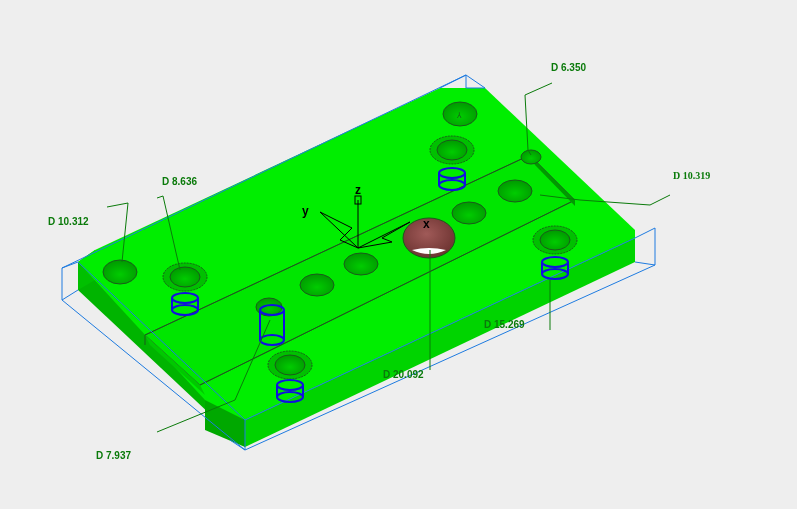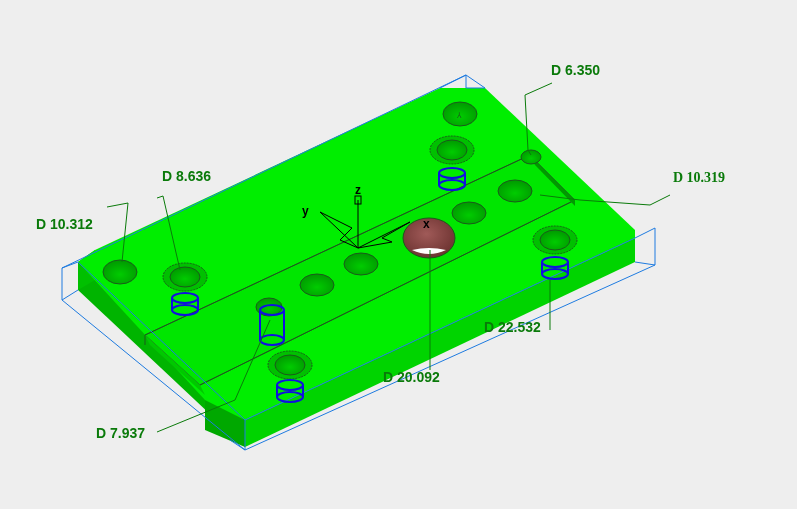--- a/index.html
+++ b/index.html
@@ -1,18 +1,18 @@
 <!DOCTYPE html>
 <html><head>
 <meta charset="utf-8">
 <style>
   html, body { margin: 0; padding: 0; }
   body { width: 797px; height: 509px; background: #eeeeee; overflow: hidden; position: relative; font-family: "Liberation Sans", sans-serif; }
   #viewport { position: absolute; left: 0; top: 0; width: 797px; height: 509px; }
-  .dim-label { position: absolute; color: #0a7a0a; font-weight: bold; font-size: 14px; font-family: "Liberation Sans", sans-serif; white-space: nowrap; line-height: 1; }
+  .dim-label { position: absolute; color: #0a7a0a; font-weight: bold; font-size: 10px; font-family: "Liberation Sans", sans-serif; white-space: nowrap; line-height: 1; }
   .axis-label { position: absolute; color: #000; font-weight: bold; font-size: 12px; font-family: "Liberation Sans", sans-serif; line-height: 1; }
 </style>
 </head>
 <body>
 
 <div id="viewport">
 <svg width="797" height="509" viewBox="0 0 797 509" xmlns="http://www.w3.org/2000/svg">
   <defs>
     <radialGradient id="cbore" cx="50%" cy="60%" r="60%">
       <stop offset="0%" stop-color="#00cc00"></stop>
@@ -151,19 +151,19 @@
   </g>
 </svg>
 
   
   <span class="axis-label" style="left:355px;top:184px;">z</span>
   <span class="axis-label" style="left:302px;top:205px;">y</span>
   <span class="axis-label" style="left:423px;top:218px;">x</span>
 
   
   <span class="dim-label" style="left:551px;top:63px;">D 6.350</span>
-  <span class="dim-label" style="left:162px;top:169px;">D 8.636</span>
-  <span class="dim-label" style="left:36px;top:217px;">D 10.312</span>
+  <span class="dim-label" style="left:162px;top:177px;">D 8.636</span>
+  <span class="dim-label" style="left:48px;top:217px;">D 10.312</span>
   <span class="dim-label" style="left:673px;top:171px;font-family:Liberation Serif, serif;">D 10.319</span>
-  <span class="dim-label" style="left:484px;top:320px;">D 22.532</span>
+  <span class="dim-label" style="left:484px;top:320px;">D 15.269</span>
   <span class="dim-label" style="left:383px;top:370px;">D 20.092</span>
-  <span class="dim-label" style="left:96px;top:426px;">D 7.937</span>
+  <span class="dim-label" style="left:96px;top:451px;">D 7.937</span>
 </div>
 
 </body></html>

